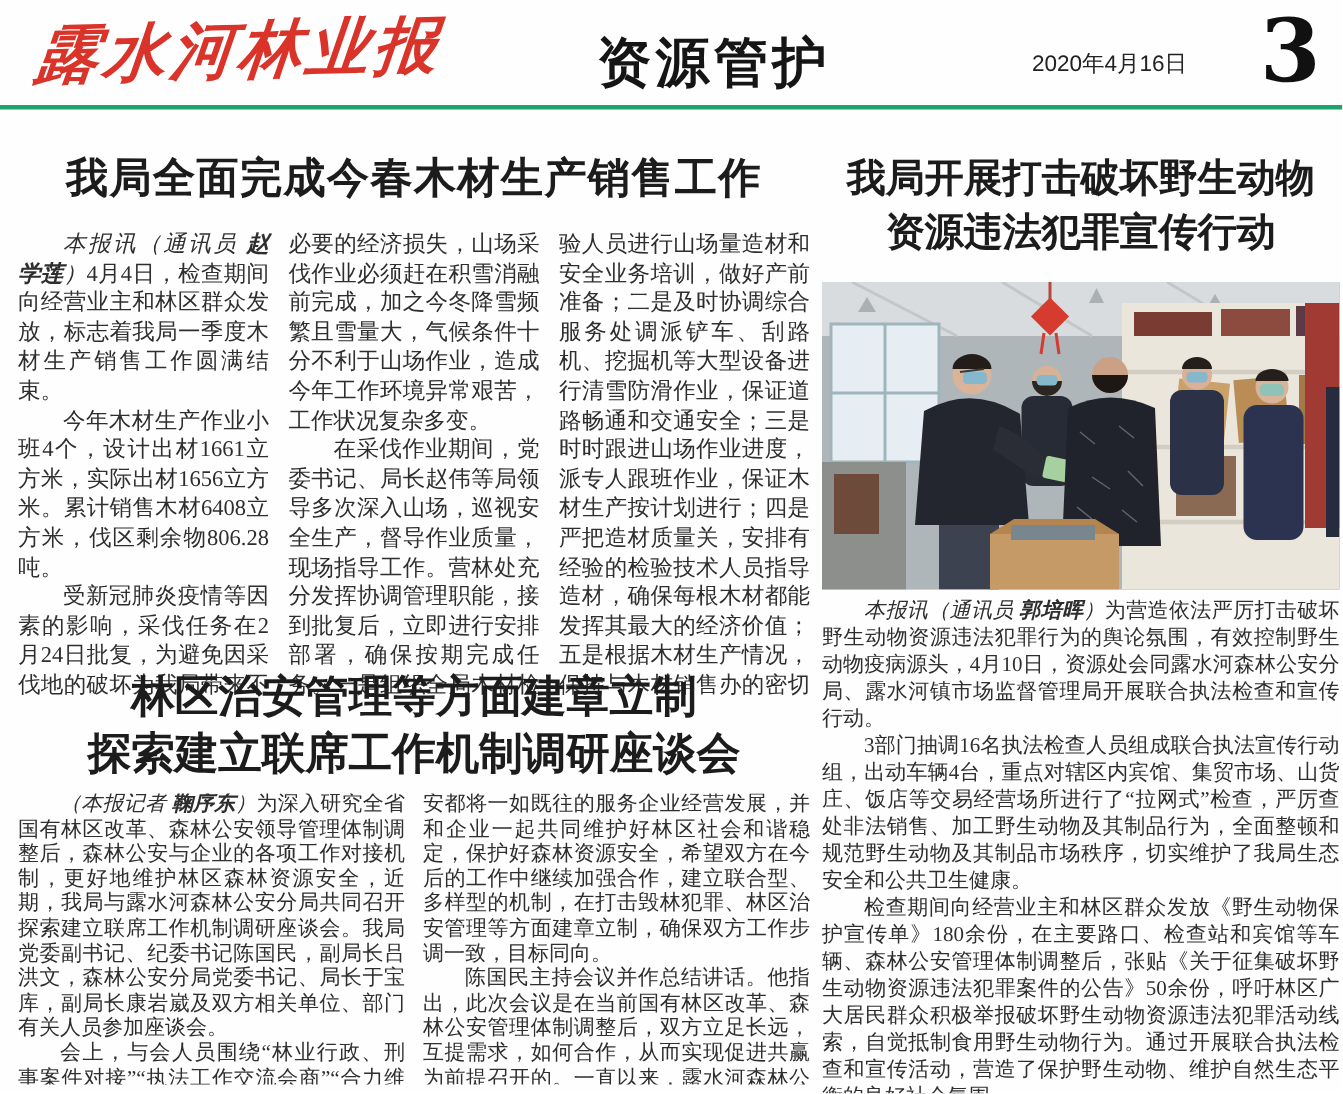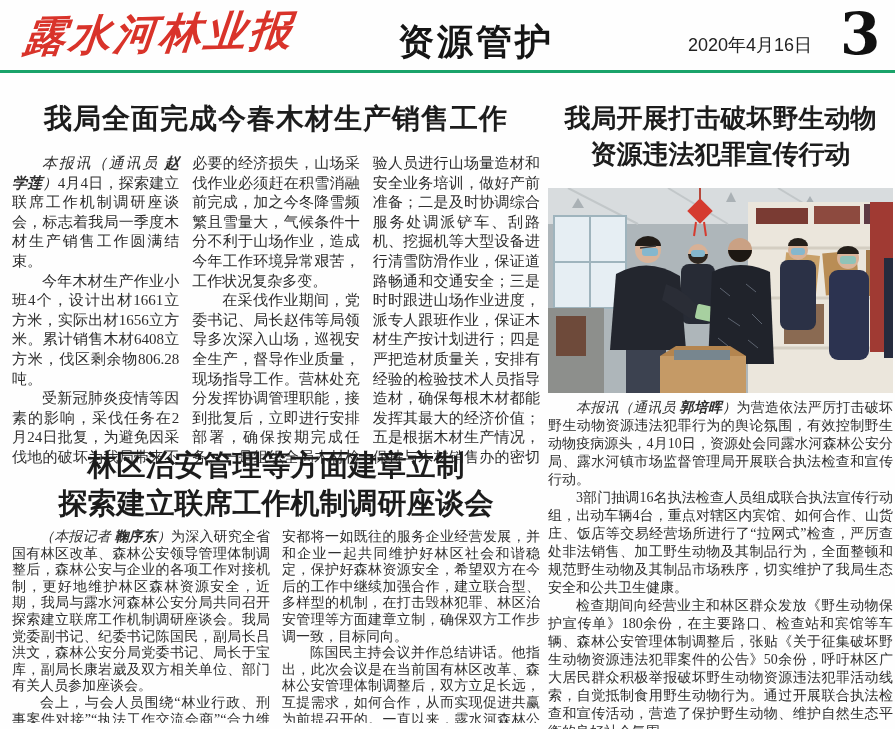--- a/index.html
+++ b/index.html
@@ -5,21 +5,21 @@
   html,body{margin:0;padding:0;background:#ffffff;}
   .page{position:relative;width:895px;height:729px;background:#fefefe;overflow:hidden;
         font-family:"Liberation Serif", serif;color:#2e2e2e;}
 
   
   .masthead{position:absolute;left:24px;top:4px;width:250px;font-size:42px;line-height:60px;
             font-weight:bold;font-style:italic;color:#d9332a;letter-spacing:3px;
             font-family:"DejaVu Serif", serif;transform:skewX(-7deg) rotate(-1.5deg);white-space:nowrap;}
   .section-title{position:absolute;left:398px;top:18px;font-size:36px;font-weight:900;color:#151515;
             font-family:"Liberation Sans", sans-serif;letter-spacing:3px;white-space:nowrap;}
-  .issue-date{position:absolute;left:688px;top:33px;font-size:18px;color:#222;
+  .issue-date{position:absolute;left:688px;top:33px;font-size:15px;color:#222;
             font-family:"Liberation Sans", sans-serif;}
   .page-num{position:absolute;left:840px;top:0px;font-size:58px;font-weight:bold;color:#111;
             font-family:"DejaVu Serif", serif;}
   .green-rule{position:absolute;left:0;top:70px;width:895px;height:3px;background:#1aa36a;}
 
   
   .para{margin:0;text-indent:2em;}
   .no-indent{text-indent:0;font-family:Liberation Serif, serif;}
   .byline{font-style:italic;}
   .byline b{font-weight:bold;}
@@ -56,21 +56,21 @@
     <div class="masthead">露水河林业报</div>
     <div class="section-title">资源管护</div>
     <div class="issue-date">2020年4月16日</div>
     <div class="page-num">3</div>
     <div class="green-rule"></div>
   </div>
 
   <section class="art1">
     <h1 class="headline">我局全面完成今春木材生产销售工作</h1>
     <div class="art1-body">
-      <p class="para"><span class="byline"><span>本报讯（通讯员 </span><b>赵学莲</b><span>）</span></span><span>4月4日，探索建立联席工作机制调研座谈会，标志着我局一季度木材生产销售工作圆满结束。</span></p>
+      <p class="para"><span class="byline"><span>本报讯（通讯员 </span><b>赵学莲</b><span>）</span></span><span>4月4日，检查期间向经营业主和林区群众发放，标志着我局一季度木材生产销售工作圆满结束。</span></p>
       <p class="para">今年木材生产作业小班4个，设计出材1661立方米，实际出材1656立方米。累计销售木材6408立方米，伐区剩余物806.28吨。</p>
       <p class="para">受新冠肺炎疫情等因素的影响，采伐任务在2月24日批复，为避免因采伐地的破坏为我局带来不必要的经济损失，山场采伐作业必须赶在积雪消融前完成，加之今冬降雪频繁且雪量大，气候条件十分不利于山场作业，造成今年工作环境异常艰苦，工作状况复杂多变。</p>
       <p class="para">在采伐作业期间，党委书记、局长赵伟等局领导多次深入山场，巡视安全生产，督导作业质量，现场指导工作。营林处充分发挥协调管理职能，接到批复后，立即进行安排部署，确保按期完成任务。一是组织全局木材检验人员进行山场量造材和安全业务培训，做好产前准备；二是及时协调综合服务处调派铲车、刮路机、挖掘机等大型设备进行清雪防滑作业，保证道路畅通和交通安全；三是时时跟进山场作业进度，派专人跟班作业，保证木材生产按计划进行；四是严把造材质量关，安排有经验的检验技术人员指导造材，确保每根木材都能发挥其最大的经济价值；五是根据木材生产情况，保持与木材销售办的密切联系，合理安排车次组织销售运输，保证销售环节顺畅并减少木材运输给路面带来的损害。</p>
 
     </div>
   </section>
 
   <section class="art2">
     <h2 class="headline">
       <span style="display:block">林区治安管理等方面建章立制</span>
@@ -182,21 +182,21 @@
         <polygon points="112,168 128,158 182,158 198,168" fill="#b4854f"></polygon>
         <rect x="126" y="162" width="56" height="10" fill="#77868f"></rect>
       </g>
 
       <rect x="0" y="120" width="56" height="85" fill="#8d8f8c"></rect>
       <rect x="8" y="128" width="30" height="40" fill="#6e4a3a"></rect>
     </svg>
 
     <div class="right-body">
       <p class="para"><span class="byline"><span>本报讯（通讯员 </span><b>郭培晖</b><span>）</span></span><span>为营造依法严厉打击破坏野生动物资源违法犯罪行为的舆论氛围，有效控制野生动物疫病源头，4月10日，资源处会同露水河森林公安分局、露水河镇市场监督管理局开展联合执法检查和宣传行动。</span></p>
-      <p class="para">3部门抽调16名执法检查人员组成联合执法宣传行动组，出动车辆4台，重点对辖区内宾馆、如何合作、山货庄、饭店等交易经营场所进行了“拉网式”检查，严厉查处非法销售、加工野生动物及其制品行为，全面整顿和规范野生动物及其制品市场秩序，切实维护了我局生态安全和公共卫生健康。</p>
+      <p class="para">3部门抽调16名执法检查人员组成联合执法宣传行动组，出动车辆4台，重点对辖区内宾馆、集贸市场、山货庄、饭店等交易经营场所进行了“拉网式”检查，严厉查处非法销售、加工野生动物及其制品行为，全面整顿和规范野生动物及其制品市场秩序，切实维护了我局生态安全和公共卫生健康。</p>
       <p class="para">检查期间向经营业主和林区群众发放《野生动物保护宣传单》180余份，在主要路口、检查站和宾馆等车辆、森林公安管理体制调整后，张贴《关于征集破坏野生动物资源违法犯罪案件的公告》50余份，呼吁林区广大居民群众积极举报破坏野生动物资源违法犯罪活动线索，自觉抵制食用野生动物行为。通过开展联合执法检查和宣传活动，营造了保护野生动物、维护自然生态平衡的良好社会氛围。</p>
     </div>
 
     <div class="teaser">
       <span style="display:block">我局开展落叶松毛虫上树</span>
 
     </div>
   </section>
 
 </div>

